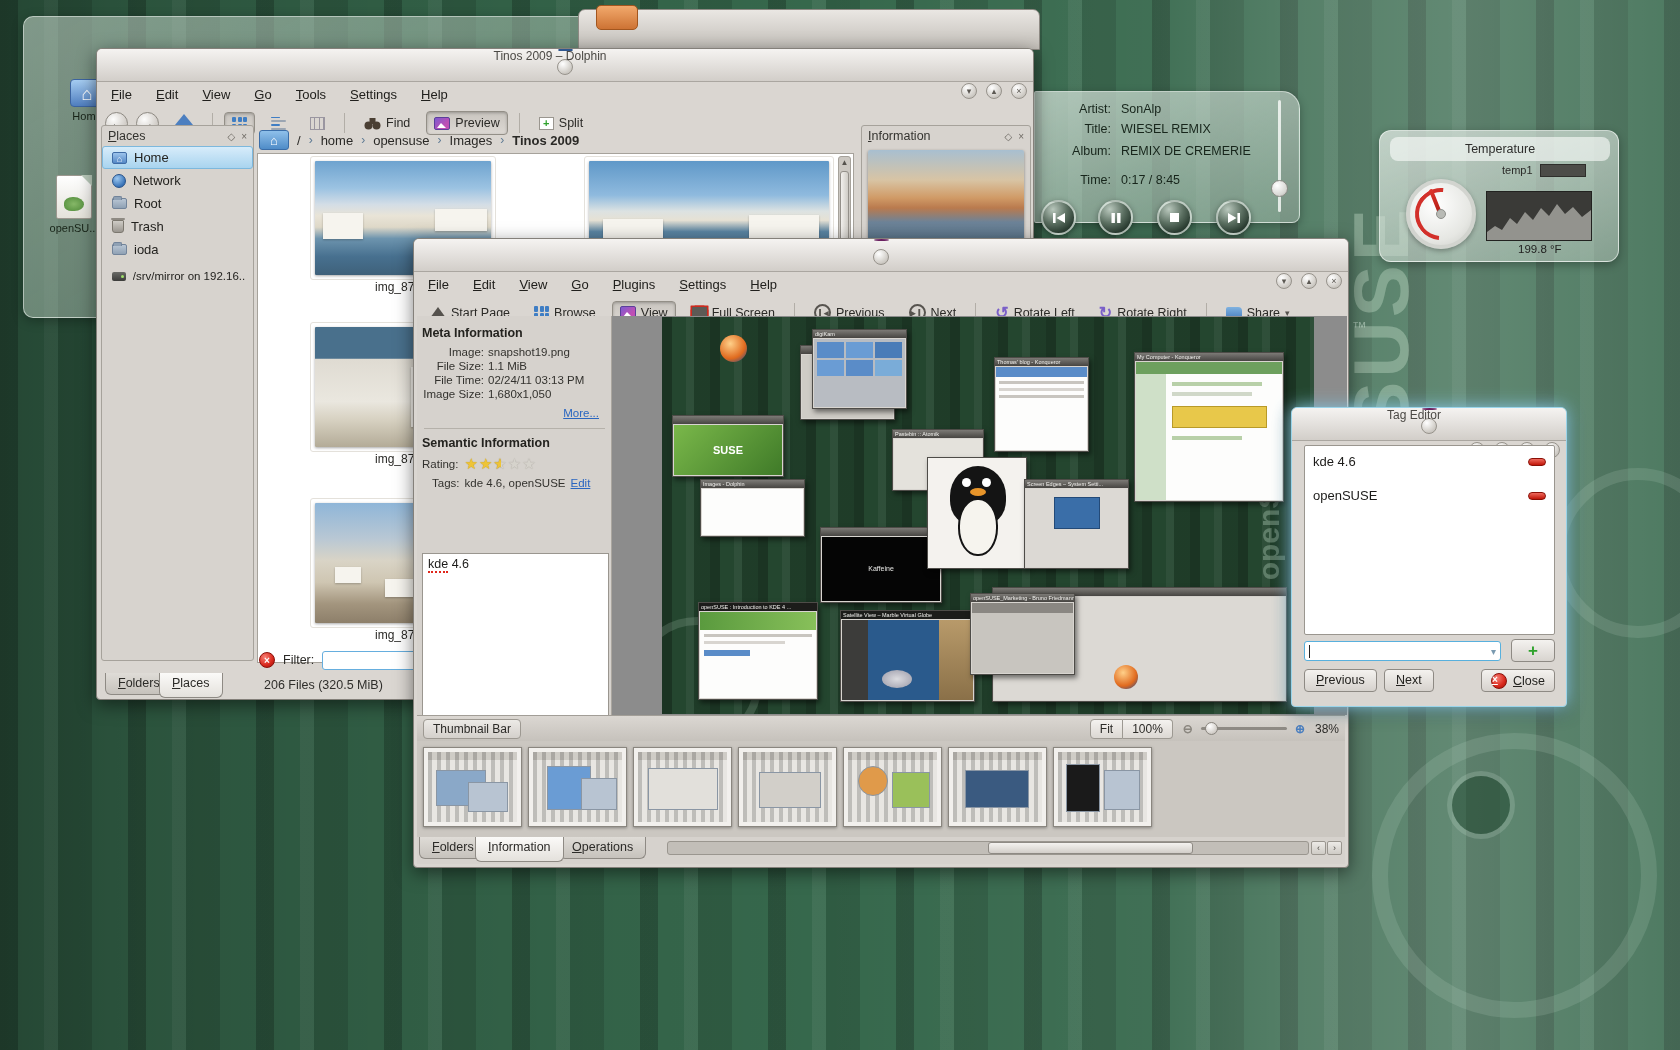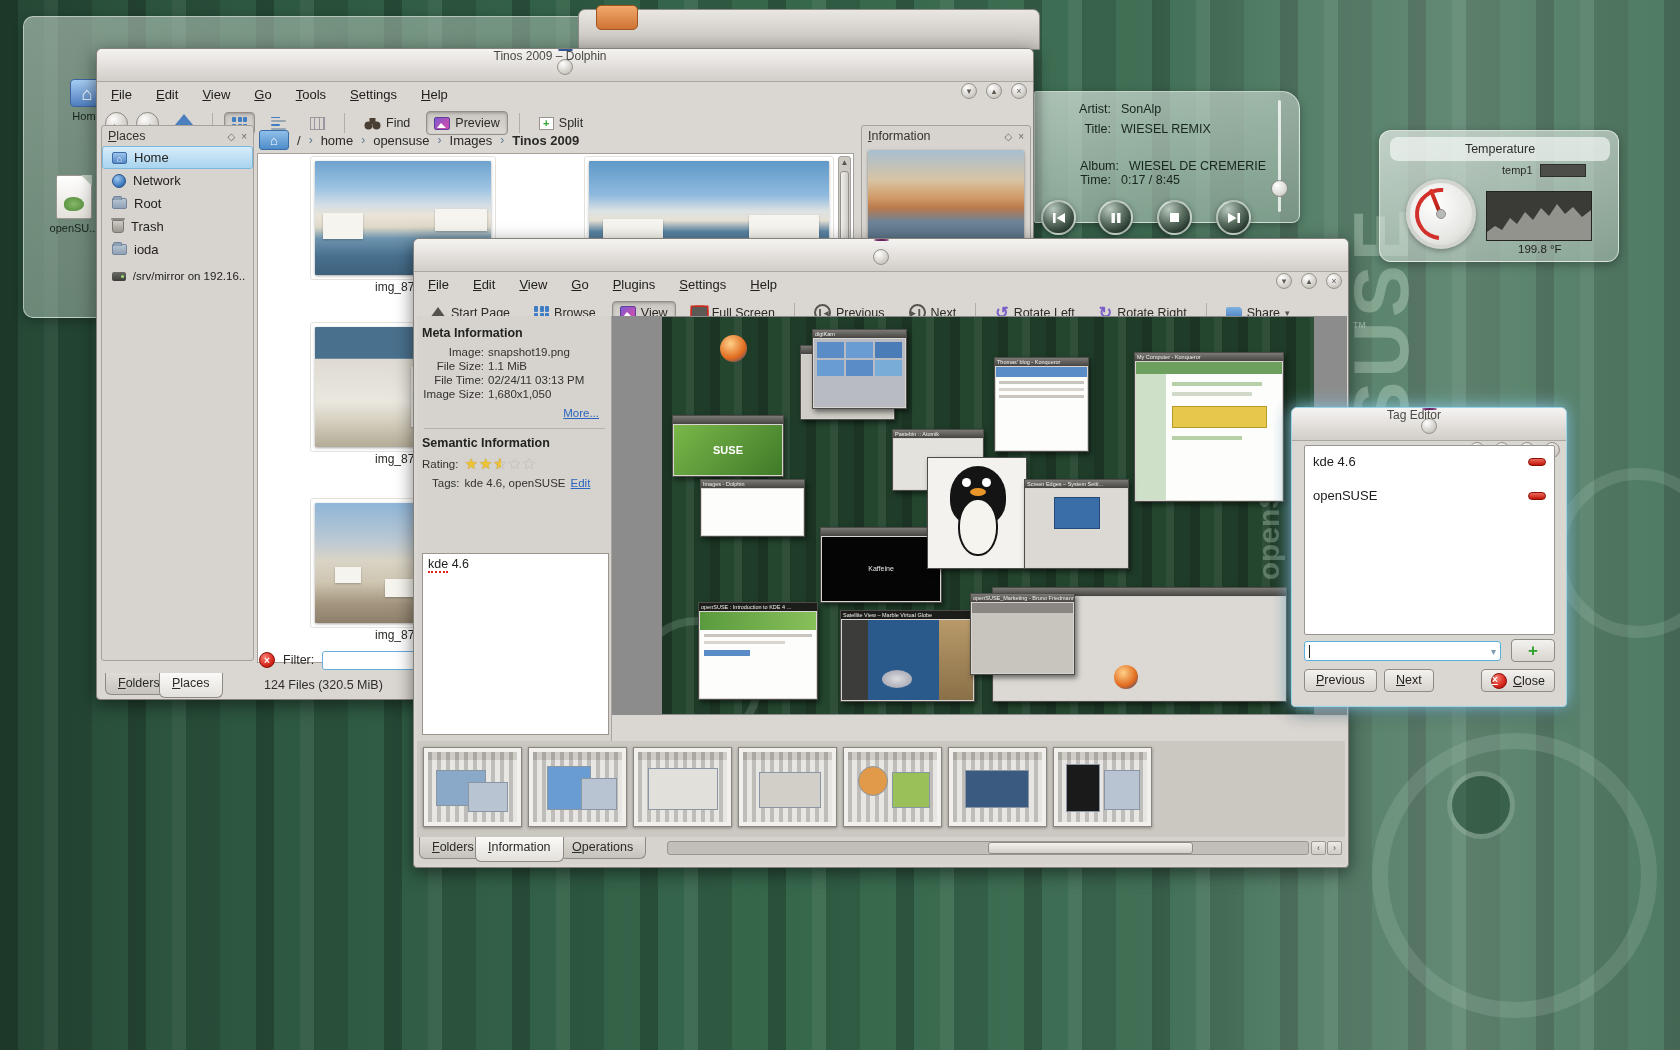--- a/index.html
+++ b/index.html
@@ -226,23 +226,23 @@
 
 <div class="player">
   <div class="pl-row" style="top:10px;">
       <span class="pl-label">Artist:</span>
       <span class="pl-val">SonAlp</span>
     </div>
   <div class="pl-row" style="top:30px;">
       <span class="pl-label">Title:</span>
       <span class="pl-val">WIESEL REMIX</span>
     </div>
-  <div class="pl-row" style="top:67px;margin-left:8px;">
+  <div class="pl-row" style="top:52px;">
       <span class="pl-label">Album:</span>
-      <span class="pl-val">WIESEL DE CREMERIE</span>
+      <span class="pl-val">REMIX DE CREMERIE</span>
     </div>
   <div class="pl-row" style="top:81px;">
       <span class="pl-label">Time:</span>
       <span class="pl-val">0:17 / 8:45</span>
     </div>
   <div class="pl-slider"></div>
   <div class="pl-knob"></div>
 </div>
 <div class="mediabtn" style="left:1041px;top:200px;">
   <svg width="14" height="12" viewBox="0 0 14 12">
@@ -461,21 +461,21 @@
   </div>
 
   <div class="filterbar" style="left:162px;top:600px;width:594px;height:22px;">
     <span class="redx">×</span>
     <span>Filter:</span>
     <span class="filter-input"></span>
   </div>
 
   <div class="btab" style="left:8px;top:624px;">Folders</div>
   <div class="btab active" style="left:62px;top:624px;">Places</div>
-  <div class="statustext" style="left:167px;top:629px;">124 Files (320.5 MiB)</div>
+  <div class="statustext" style="left:167px;top:629px;">206 Files (320.5 MiB)</div>
 </div>
 
 <div class="win" id="gwenview">
   <div class="tb">
     <span class="appicon-gwen"></span>
     <span class="winbtn"></span>
     <span class="tb-right">
       <span class="winbtn">▾</span>
       <span class="winbtn">▴</span>
       <span class="winbtn">×</span>
@@ -676,20 +676,33 @@
       <div class="mw" style="left:308px;top:276px;width:105px;height:82px;">
         <div class="mt">openSUSE_Marketing - Bruno Friedmann - Picasa...</div>
         <div class="mc" style="background:#c8c5bf;">
             <div style="height:10px;background:#8a8782;"></div>
           </div>
       </div>
       <div style="position:absolute;left:452px;top:348px;width:24px;height:24px;border-radius:50%;background:radial-gradient(circle at 38% 32%,#ffd089,#e06a1e 60%,#2a4a8a 95%);"></div>
     </div>
   </div>
 
+  <div class="thumbbar">
+    <span class="tb-label">Thumbnail Bar</span>
+    <span style="margin-left:auto;display:flex;align-items:center;">
+      <span class="zbtn" style="border-radius:4px 0 0 4px;">Fit</span>
+      <span class="zbtn" style="border-left:none;border-radius:0 4px 4px 0;">100%</span>
+      <span class="mag" style="margin-left:10px;color:#8a867f;">⊖</span>
+      <span class="zslider">
+          <span class="zknob"></span>
+        </span>
+      <span class="mag">⊕</span>
+      <span style="margin-left:10px;font-size:12px;">38%</span>
+    </span>
+  </div>
   <div class="thumbstrip">
     <div class="gthumb">
         <div class="gt-img">
           <span class="blk" style="left:8px;top:18px;width:50px;height:36px;background:#8aa8c8;"></span>
           <span class="blk" style="left:40px;top:30px;width:40px;height:30px;"></span>
         </div>
       </div>
     <div class="gthumb">
         <div class="gt-img">
           <span class="blk" style="left:14px;top:14px;width:44px;height:44px;background:#6a9cd4;"></span>

